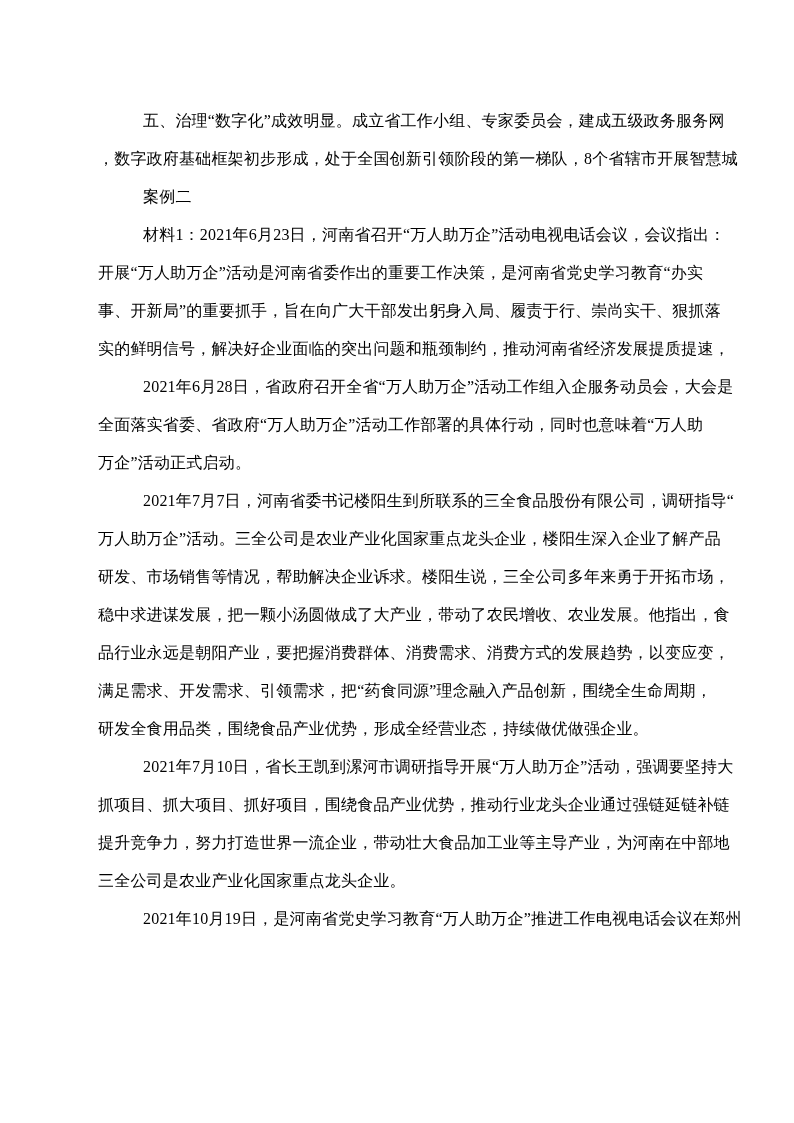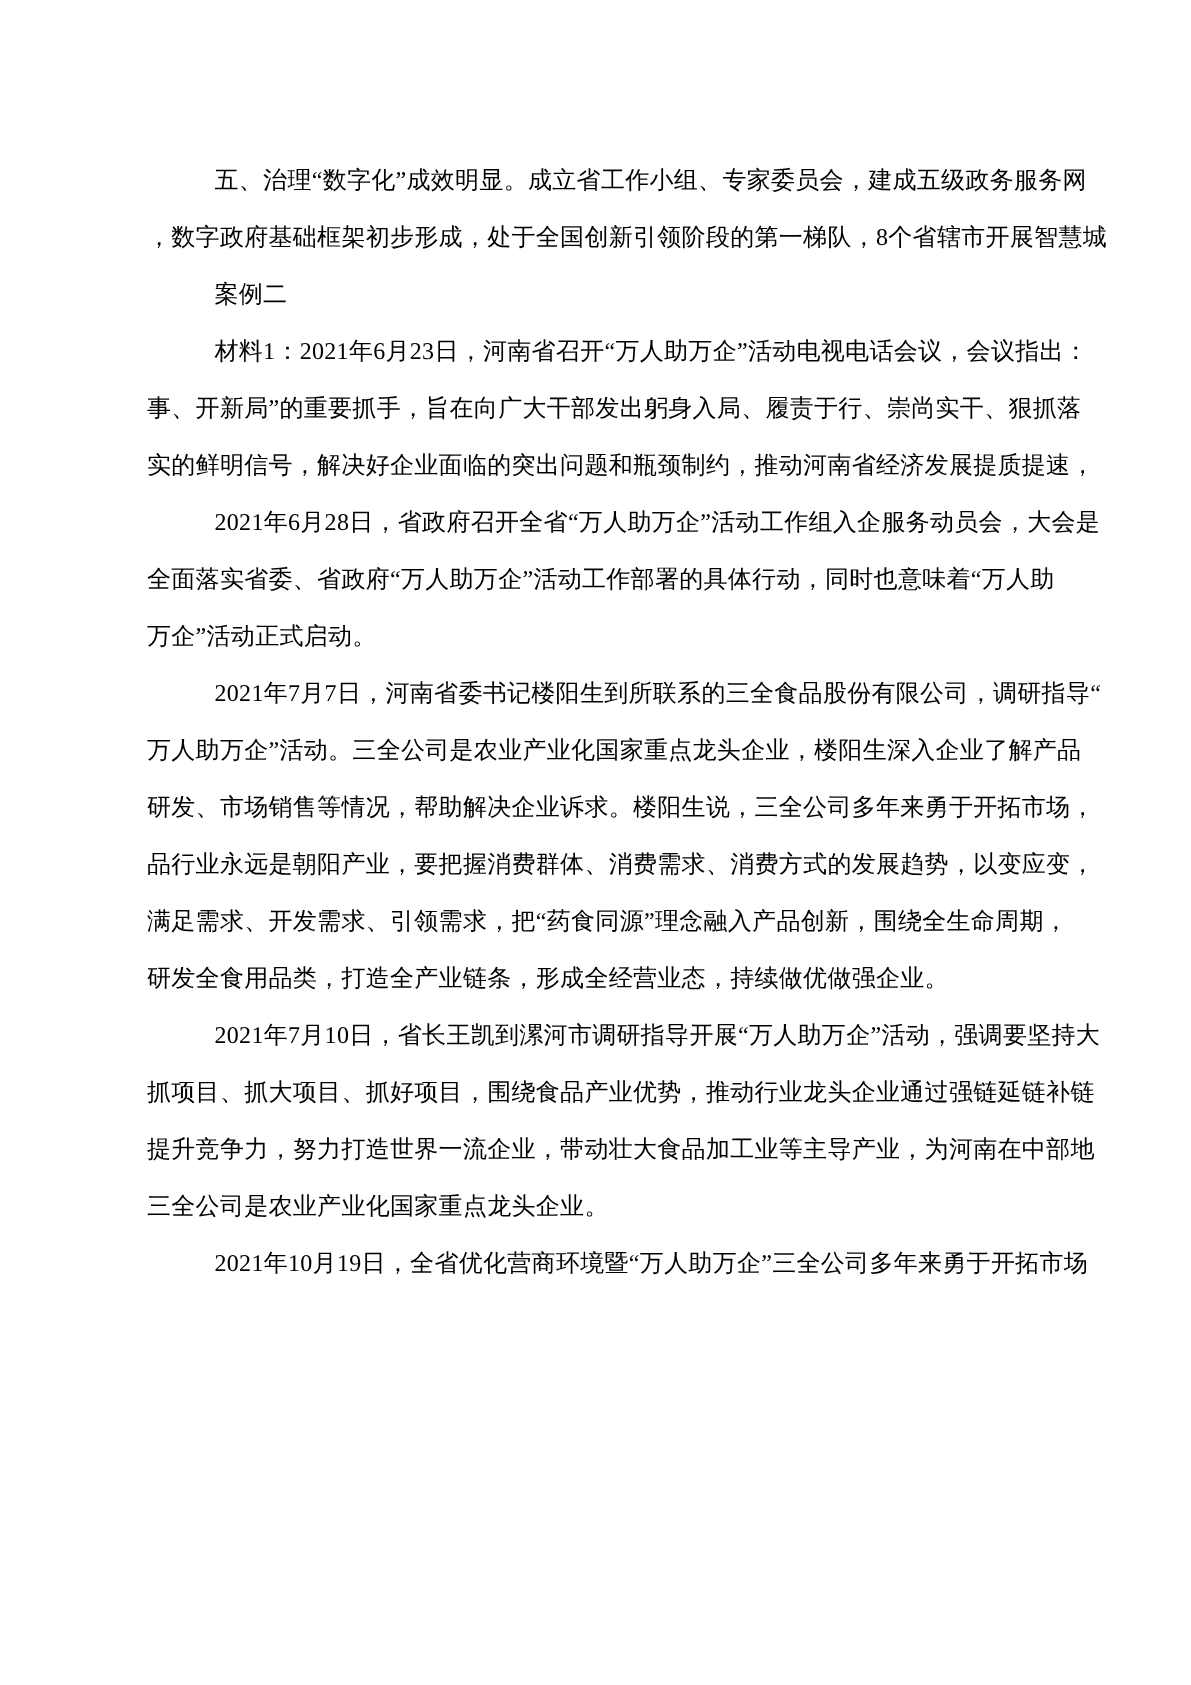--- a/index.html
+++ b/index.html
@@ -37,30 +37,32 @@
 </style>
 </head>
 <body>
 
 <div class="page">
   <div class="doc-body">
       <div class="text-line indent">五、治理“数字化”成效明显。成立省工作小组、专家委员会，建成五级政务服务网</div>
       <div class="text-line">，数字政府基础框架初步形成，处于全国创新引领阶段的第一梯队，8个省辖市开展智慧城</div>
       <div class="text-line indent">案例二</div>
       <div class="text-line indent">材料1：2021年6月23日，河南省召开“万人助万企”活动电视电话会议，会议指出：</div>
+      <div class="text-line">开展“万人助万企”活动是河南省委作出的重要工作决策，是河南省党史学习教育“办实</div>
       <div class="text-line">事、开新局”的重要抓手，旨在向广大干部发出躬身入局、履责于行、崇尚实干、狠抓落</div>
       <div class="text-line">实的鲜明信号，解决好企业面临的突出问题和瓶颈制约，推动河南省经济发展提质提速，</div>
       <div class="text-line indent">2021年6月28日，省政府召开全省“万人助万企”活动工作组入企服务动员会，大会是</div>
       <div class="text-line">全面落实省委、省政府“万人助万企”活动工作部署的具体行动，同时也意味着“万人助</div>
       <div class="text-line">万企”活动正式启动。</div>
       <div class="text-line indent">2021年7月7日，河南省委书记楼阳生到所联系的三全食品股份有限公司，调研指导“</div>
       <div class="text-line">万人助万企”活动。三全公司是农业产业化国家重点龙头企业，楼阳生深入企业了解产品</div>
       <div class="text-line">研发、市场销售等情况，帮助解决企业诉求。楼阳生说，三全公司多年来勇于开拓市场，</div>
+      <div class="text-line">稳中求进谋发展，把一颗小汤圆做成了大产业，带动了农民增收、农业发展。他指出，食</div>
       <div class="text-line">品行业永远是朝阳产业，要把握消费群体、消费需求、消费方式的发展趋势，以变应变，</div>
       <div class="text-line">满足需求、开发需求、引领需求，把“药食同源”理念融入产品创新，围绕全生命周期，</div>
-      <div class="text-line">研发全食用品类，打造全产业链条，形成全经营业态，持续做优做强企业。</div>
+      <div class="text-line">研发全食用品类，围绕食品产业优势，形成全经营业态，持续做优做强企业。</div>
       <div class="text-line indent">2021年7月10日，省长王凯到漯河市调研指导开展“万人助万企”活动，强调要坚持大</div>
       <div class="text-line">抓项目、抓大项目、抓好项目，围绕食品产业优势，推动行业龙头企业通过强链延链补链</div>
       <div class="text-line">提升竞争力，努力打造世界一流企业，带动壮大食品加工业等主导产业，为河南在中部地</div>
       <div class="text-line">三全公司是农业产业化国家重点龙头企业。</div>
-      <div class="text-line indent">2021年10月19日，全省优化营商环境暨“万人助万企”三全公司多年来勇于开拓市场</div>
+      <div class="text-line indent">2021年10月19日，是河南省党史学习教育“万人助万企”推进工作电视电话会议在郑州</div>
     </div>
 </div>
 
 </body></html>

